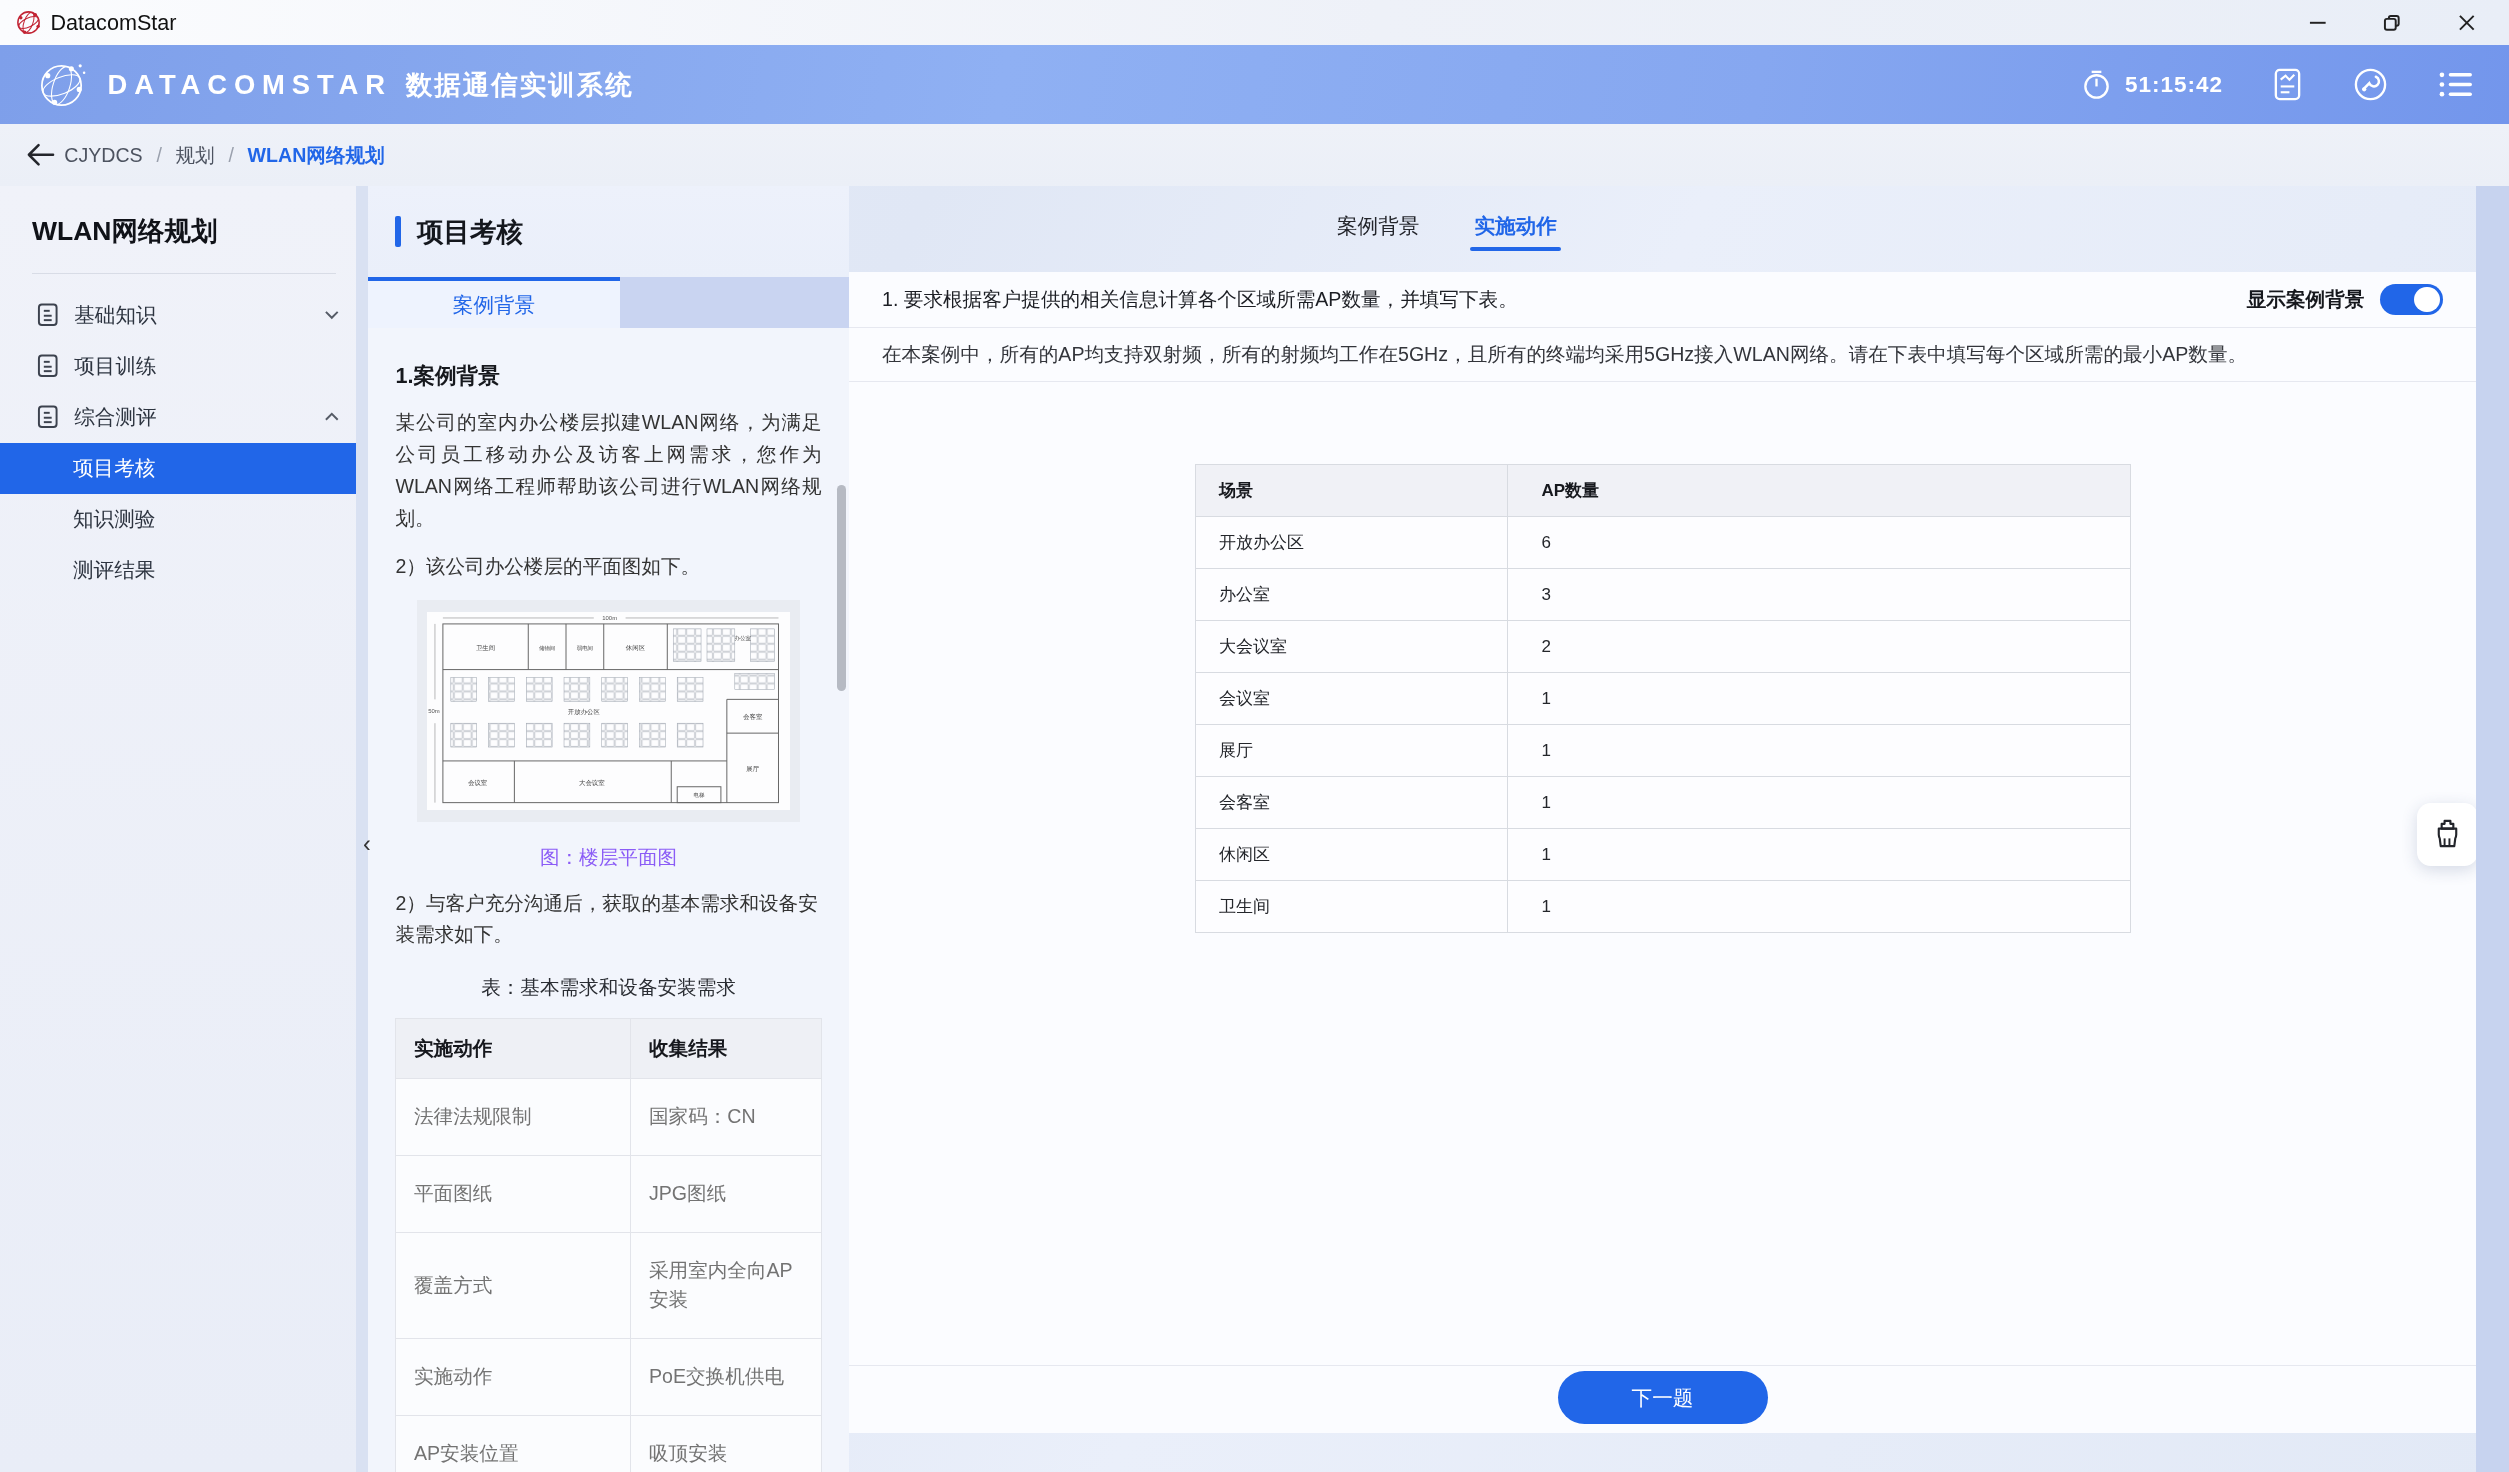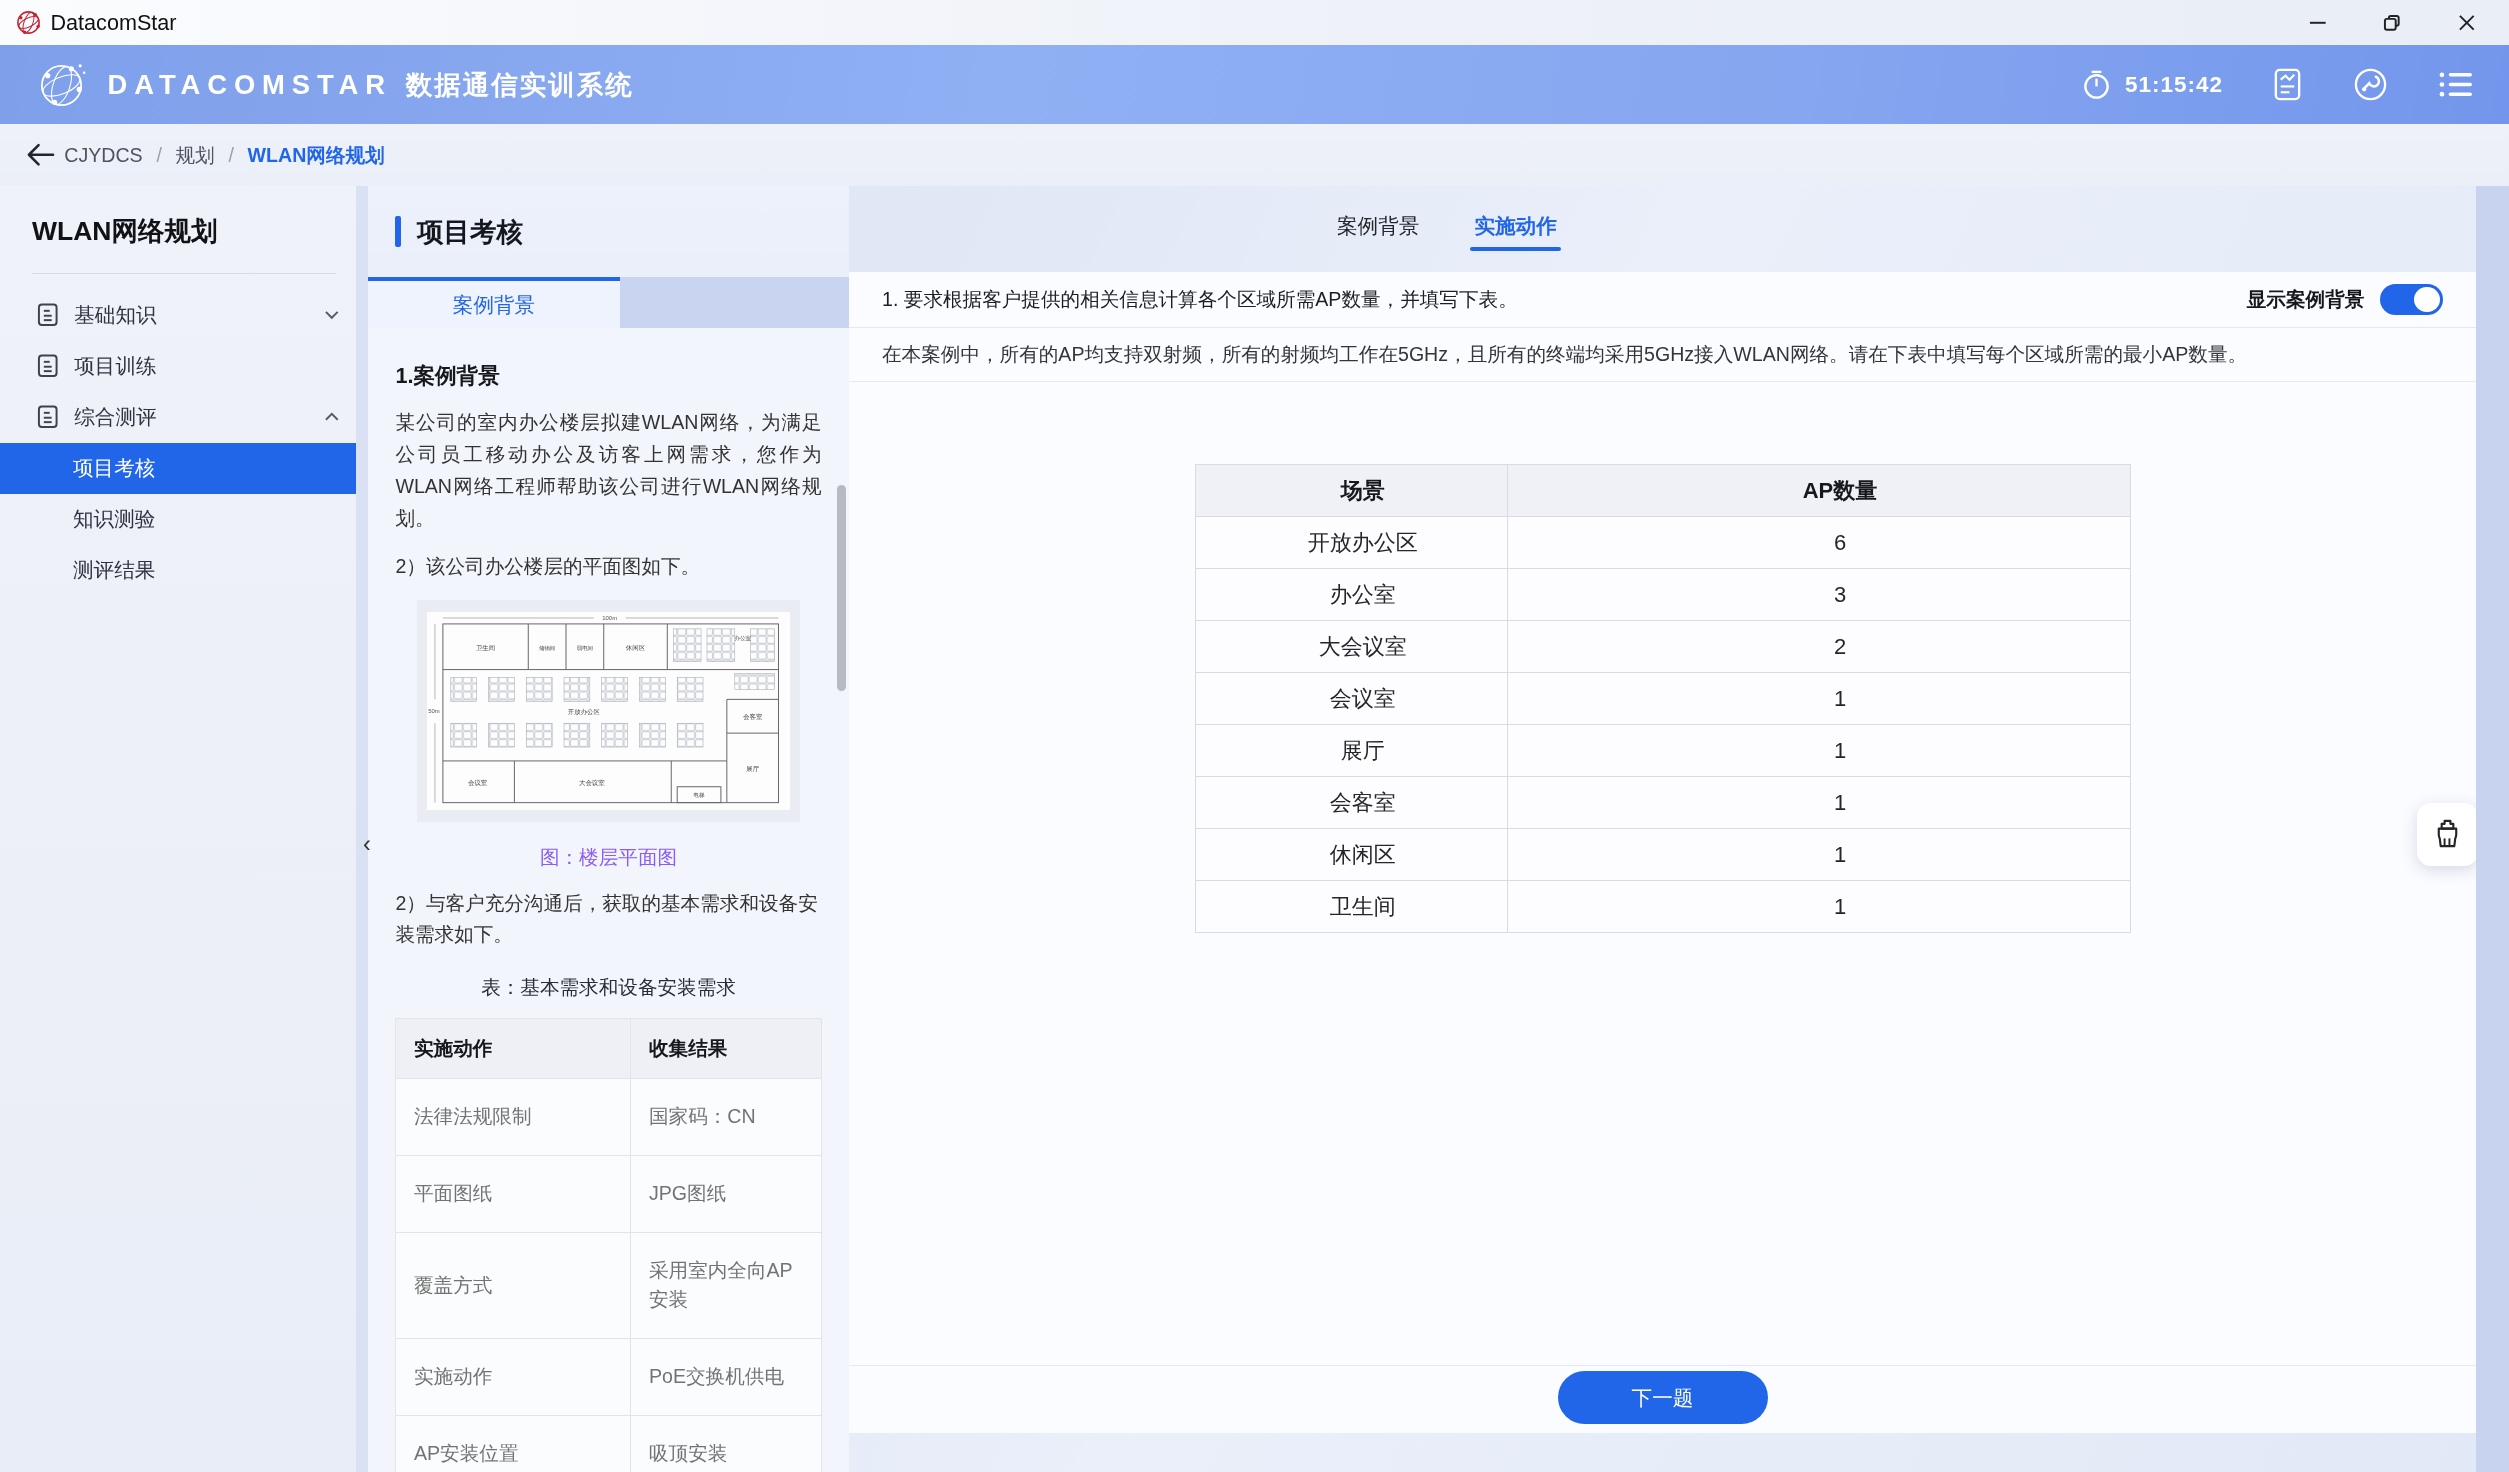--- a/index.html
+++ b/index.html
@@ -90,25 +90,25 @@
   .q-row { height:56px; display:flex; align-items:center; padding:0 33px; border-bottom:1px solid #e6e8f0; }
   .q-text { font-size:19.6px; color:#1c1e24; }
   .toggle-wrap { margin-left:auto; display:flex; align-items:center; gap:15.7px; }
   .toggle-label { font-size:19.6px; font-weight:bold; color:#16181d; }
   .toggle { width:63px; height:31px; border-radius:15.7px; background:#c8cdd6; position:relative; cursor:pointer; }
   .toggle.on { background:#2166e8; }
   .toggle .knob { position:absolute; top:2.9px; left:2.9px; width:25.5px; height:25.5px; border-radius:50%; background:#fff; transition:left .1s; }
   .toggle.on .knob { left:34px; }
   .hint-row { height:54px; display:flex; align-items:center; padding:0 33px; border-bottom:1px solid #e6e8f0; font-size:19.6px; color:#33353b; }
   table.answer { width:936px; margin:82px auto 0; border-collapse:collapse; background:#fdfdff; }
-  table.answer th, table.answer td { border:1px solid #d8dbe1; font-size:22px; text-align:center; height:52px; vertical-align:middle; }
+  table.answer th, table.answer td { border:1px solid #d8dbe1; font-size:17px; text-align:left; height:52px; vertical-align:middle; }
   table.answer th { background:#f0f1f6; font-weight:600; color:#16181d; padding-left:23.5px; }
   table.answer th:first-child, table.answer td:first-child { width:312px; }
   table.answer td { color:#24262b; padding-left:23.5px; }
-  table.answer td:last-child, table.answer th:last-child { padding-left:43px; }
+  table.answer td:last-child, table.answer th:last-child { padding-left:34px; }
   .card-footer { position:absolute; left:0; right:0; bottom:4px; height:64px; border-top:1px solid #e6e8f0; display:flex; align-items:center; justify-content:center; }
   .next-btn { width:210px; height:53px; border:none; border-radius:26.5px; background:#2166e8; color:#fff; font-size:20.6px;
     font-family:"Liberation Sans",sans-serif; cursor:pointer; }
   .float-tool { position:absolute; right:31px; top:617px; width:61px; height:63px; background:#fff; border-radius:13.7px;
     box-shadow:0 3.9px 15.7px rgba(40,60,110,.18); display:flex; align-items:center; justify-content:center; cursor:pointer; }
 </style>
 </head>
 <body>
 
 <div class="screen">

